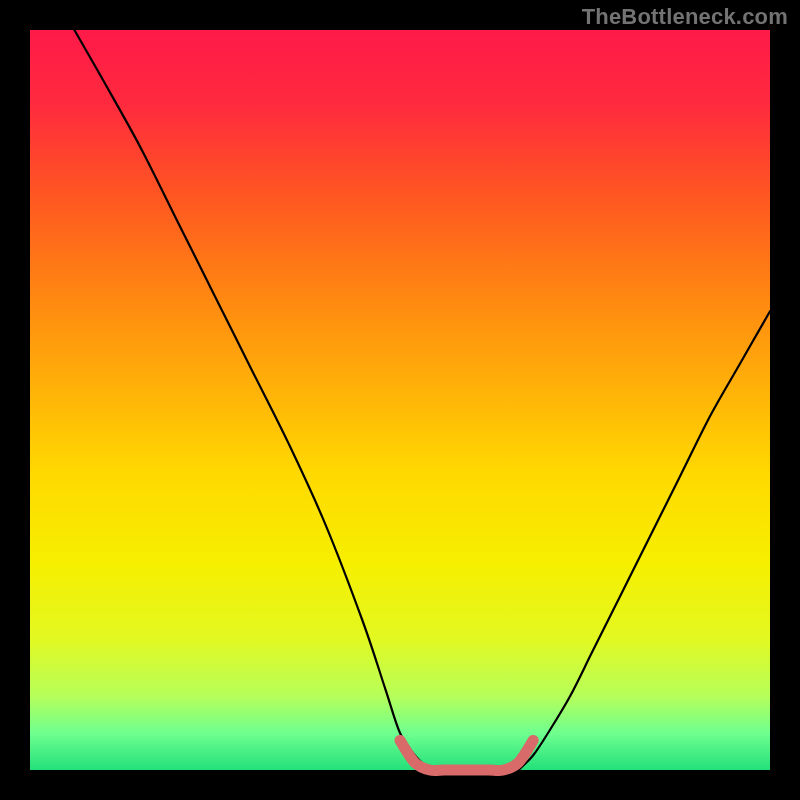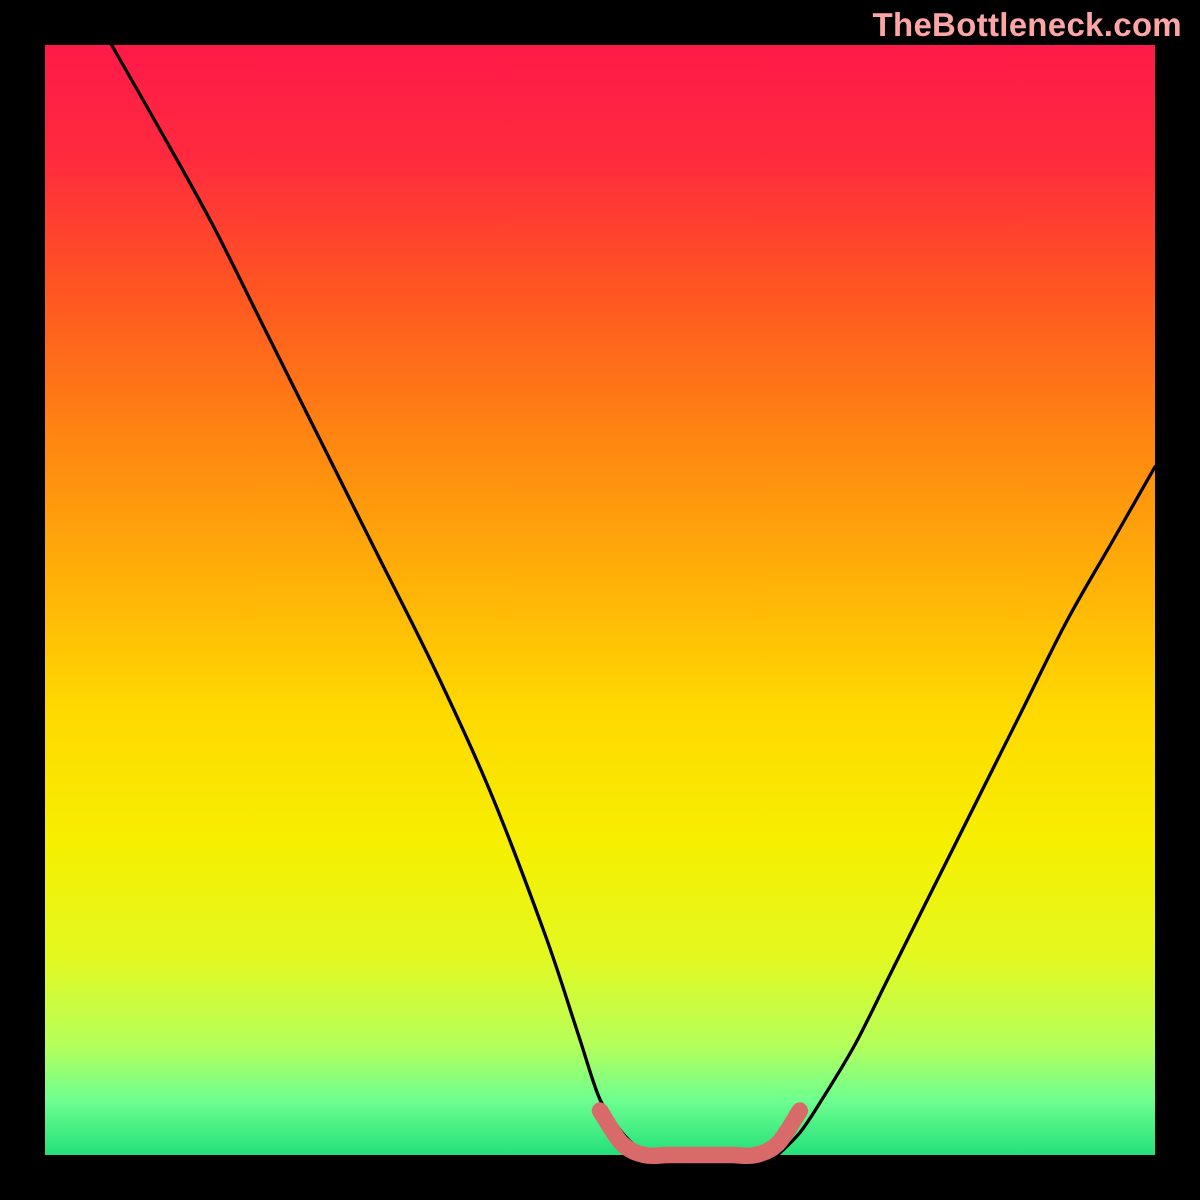--- a/index.html
+++ b/index.html
@@ -14,21 +14,21 @@
   .frame {
     position: relative;
     width: 800px;
     height: 800px;
     background: #000;
   }
   .watermark {
     position: absolute;
     top: 4px;
     right: 12px;
-    color: #fca5a5;
+    color: #737373;
     font-size: 22px;
     font-weight: 600;
     letter-spacing: 0.2px;
     z-index: 10;
   }
   svg {
     display: block;
   }
 </style>
 </head>

